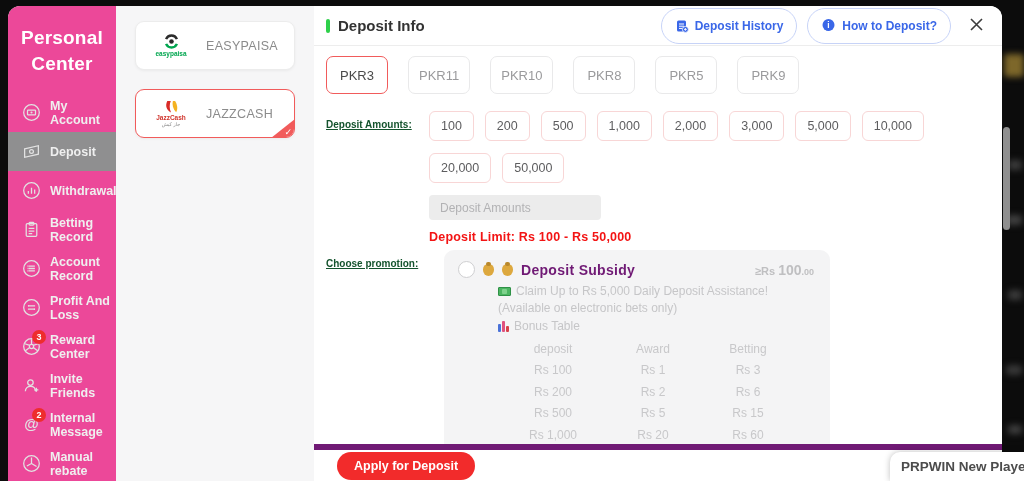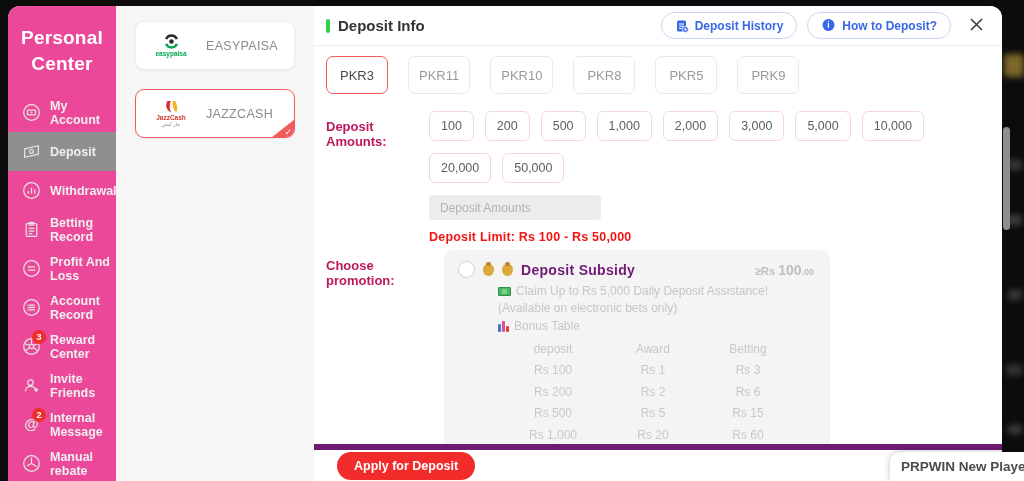--- a/index.html
+++ b/index.html
@@ -48,34 +48,34 @@
   .pay-card.selected .sel-corner { display:block; }
   .sel-corner span { position:absolute; right:3px; bottom:1px; color:#fff; font-size:9px; }
 
   
   .main { flex:1; background:#fff; display:flex; flex-direction:column; min-width:0; }
   .main-header { height:40px; flex:none; border-bottom:1px solid #ededed; display:flex;
                  align-items:center; padding:0 16px 0 12px; }
   .green-bar { width:4px; height:14px; background:#2ed04a; border-radius:2px; margin-right:8px; }
   .main-title { font-size:15px; font-weight:700; color:#333; }
   .header-spacer { flex:1; }
-  .pill-btn { display:flex; align-items:center; gap:6px; height:27px; padding:0 13px;
+  .pill-btn { display:flex; align-items:center; gap:6px; height:36px; padding:0 13px;
               border:1px solid #c7d3f7; border-radius:999px; background:#fff; color:#3a67e8;
               font-size:12px; font-weight:700; cursor:pointer; margin-left:10px; font-family:inherit; }
   .close-btn { margin-left:16px; background:none; border:none; cursor:pointer; padding:2px; }
 
   .content { height:398px; overflow:hidden; padding:6px 14px 0 12px; }
 
   .chan-row { display:flex; gap:20px; margin-top:4px; }
   .chan { min-width:62px; height:38px; border:1px solid #e9e9ea; border-radius:7px; background:#fff;
           color:#9a9a9c; font-size:13px; cursor:pointer; font-family:inherit; padding:0 10px; }
   .chan.selected { border-color:#f15b5b; color:#4a4a4a; }
 
   .form-row { display:flex; margin-top:17px; }
-  .form-label { width:103px; flex:none; font-size:13px; font-weight:700; color:#be185d; padding-top:8px; }
+  .form-label { width:103px; flex:none; font-size:10px; font-weight:700; color:#14532d; padding-top:8px;text-decoration:underline; }
   .amount-wrap { width:505px; display:flex; flex-wrap:wrap; gap:12px 11px; }
   .amt { height:30px; padding:0 11px; min-width:40px; border:1px solid #f8d6d6; border-radius:6px;
          background:#fff; color:#5d5d5f; font-size:12.5px; cursor:pointer; font-family:inherit; }
   .amount-col { display:flex; flex-direction:column; }
   .amt-input { margin-top:12px; width:172px; height:25px; background:#ececec; border:none;
                border-radius:4px; padding:0 11px; font-size:12px; color:#555; font-family:inherit; }
   .amt-input::placeholder { color:#b2b2b4; }
   .limit-text { margin-top:10px; color:#f31414; font-size:12.5px; font-weight:700; letter-spacing:.2px; }
 
   .promo-row { margin-top:6px; }
@@ -181,38 +181,38 @@
   </svg>
           </span>
           <span class="side-label">Betting Record</span>
         </div>
 
         <div class="side-item">
           <span class="side-icon">
 
           <svg viewBox="0 0 18 18" fill="none" stroke="#e2e2e2" stroke-width="1.2">
     <circle cx="9" cy="9" r="7.4"></circle>
+              <path d="M6 6.7 H12.2 M6 9 H12.2 M6 11.3 H12.2"></path>
+              <path d="M5 6.7 H5.4 M5 9 H5.4 M5 11.3 H5.4" stroke-width="1.6"></path>
+  </svg>
+          </span>
+          <span class="side-label">Account Record</span>
+        </div>
+
+        <div class="side-item">
+          <span class="side-icon">
+
+          <svg viewBox="0 0 18 18" fill="none" stroke="#e2e2e2" stroke-width="1.2">
+    <circle cx="9" cy="9" r="7.4"></circle>
               <path d="M5.6 7.4 H12.4 M5.6 10.6 H12.4"></path>
               <circle cx="6.3" cy="7.4" r="0.7" fill="#e2e2e2" stroke="none"></circle>
               <circle cx="11.7" cy="10.6" r="0.7" fill="#e2e2e2" stroke="none"></circle>
   </svg>
           </span>
           <span class="side-label">Profit And Loss</span>
-        </div>
-
-        <div class="side-item">
-          <span class="side-icon">
-
-          <svg viewBox="0 0 18 18" fill="none" stroke="#e2e2e2" stroke-width="1.2">
-    <circle cx="9" cy="9" r="7.4"></circle>
-              <path d="M6 6.7 H12.2 M6 9 H12.2 M6 11.3 H12.2"></path>
-              <path d="M5 6.7 H5.4 M5 9 H5.4 M5 11.3 H5.4" stroke-width="1.6"></path>
-  </svg>
-          </span>
-          <span class="side-label">Account Record</span>
         </div>
 
         <div class="side-item">
           <span class="side-icon">
             <span class="badge">3</span>
           <svg viewBox="0 0 18 18" fill="none" stroke="#e2e2e2" stroke-width="1.2">
     <circle cx="9" cy="9" r="7.4"></circle>
               <circle cx="9" cy="9" r="2"></circle>
               <path d="M9 7 L9 2.2 M10.7 10 L14.8 13 M7.3 10 L3.2 13 M7.4 8 L2.6 6.4 M10.6 8 L15.4 6.4"></path>
   </svg>

